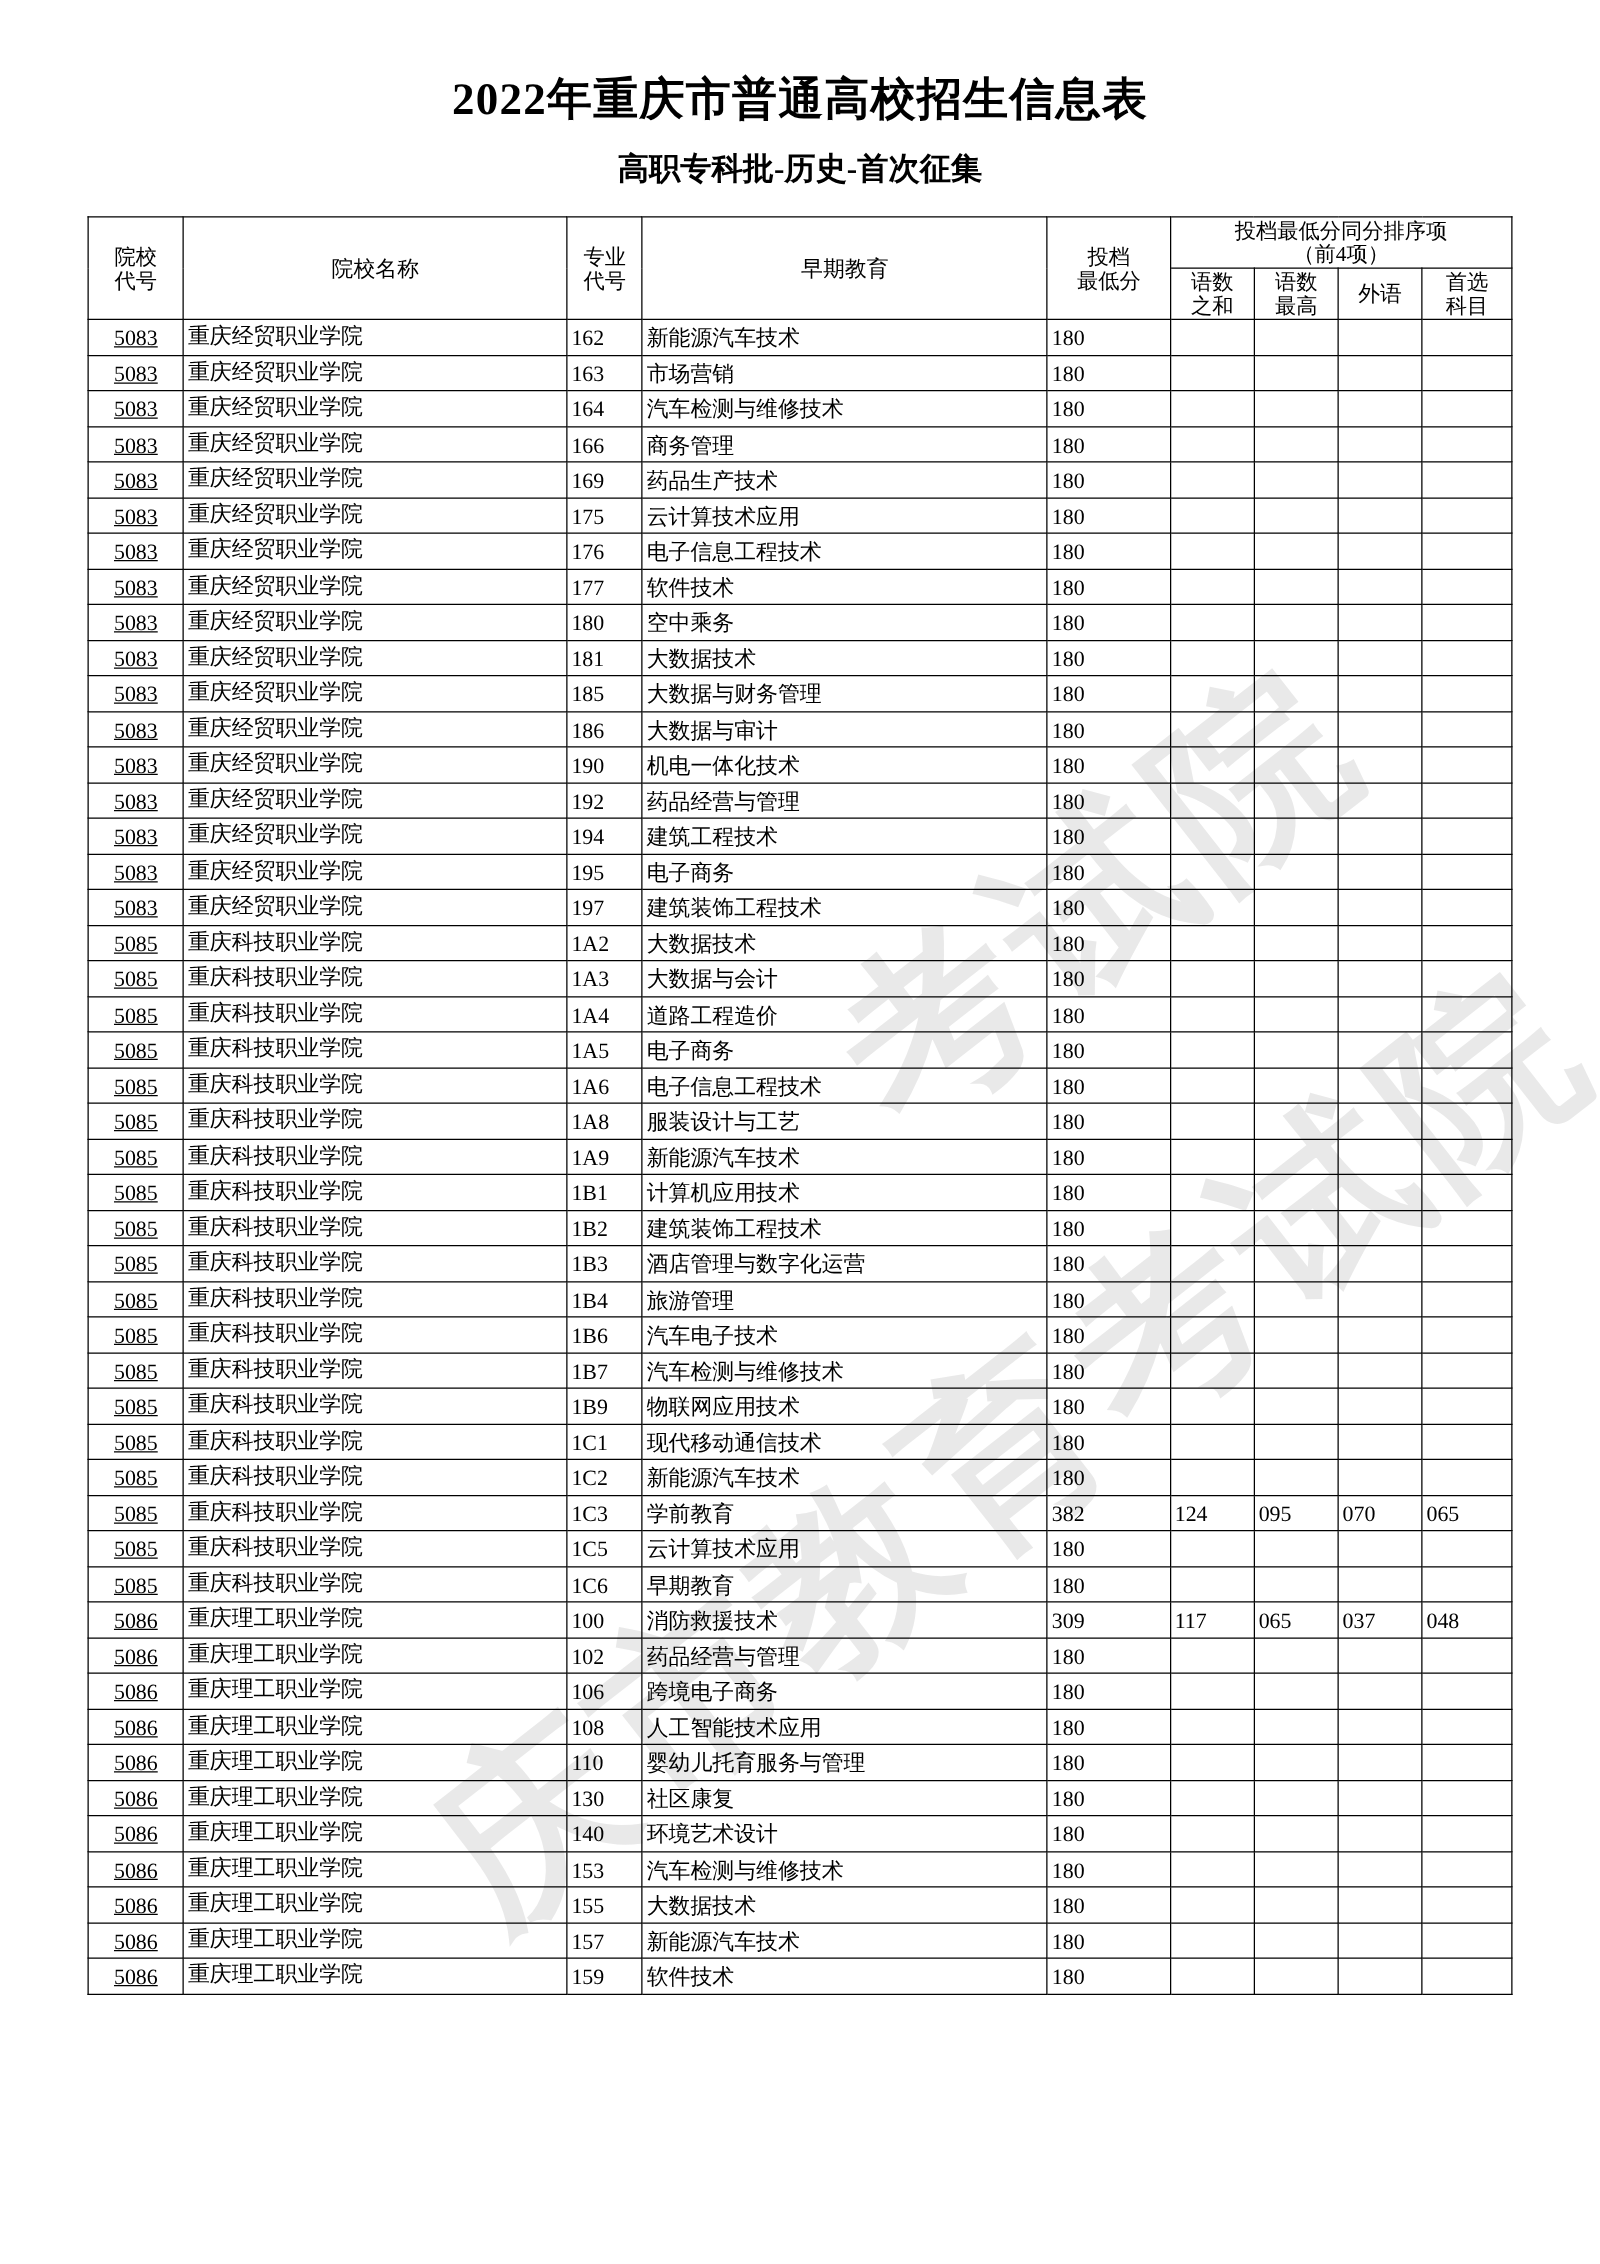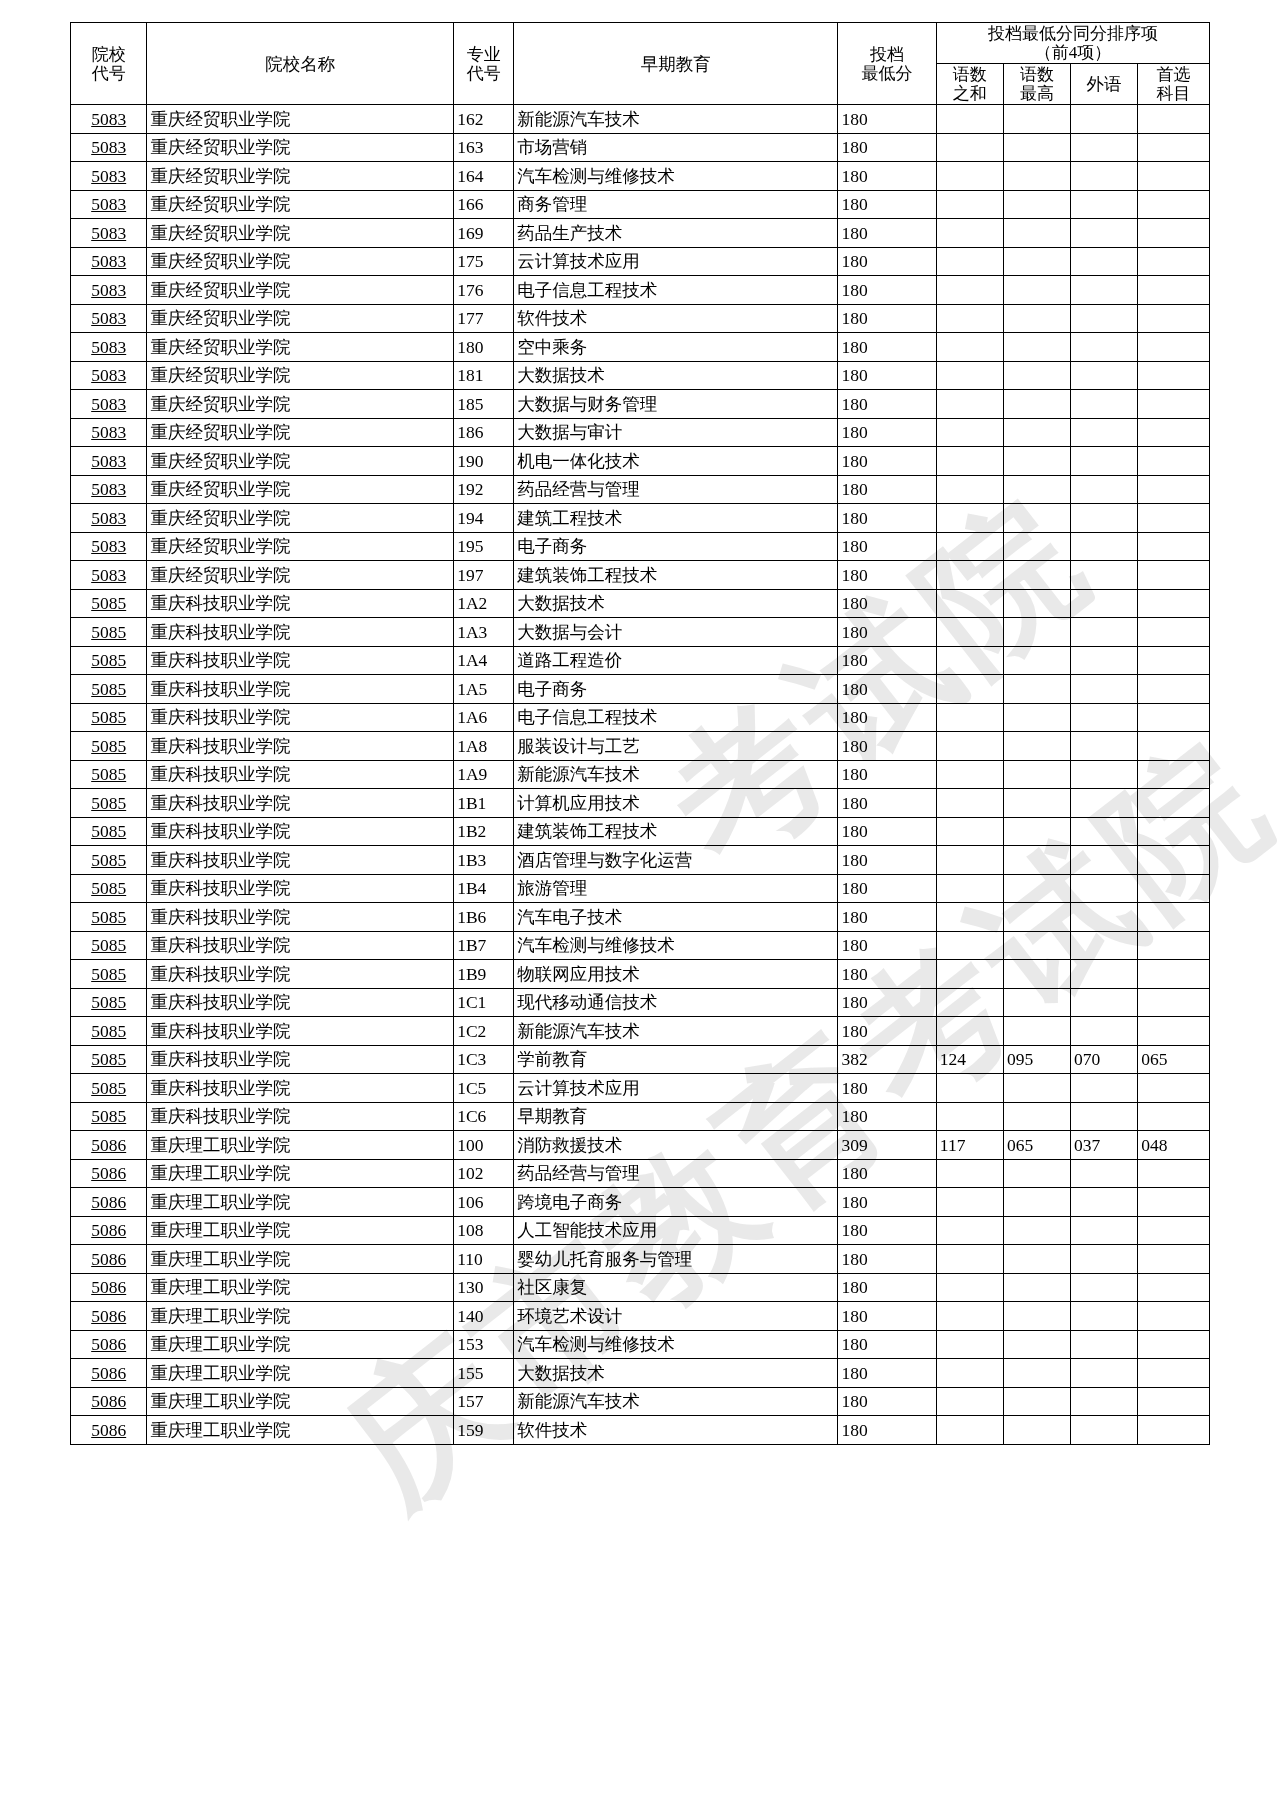--- a/index.html
+++ b/index.html
@@ -66,21 +66,21 @@
   .hdr-small {
     font-size: 17px;
     line-height: 1.12;
   }
   tbody td {
     height: 25.5px;
     white-space: nowrap;
     overflow: hidden;
   }
   td.c-code { text-align: center; width: 66px; text-decoration: underline; }
-  td.c-name { text-align: left; width: 265px; padding-left: 8px;}
+  td.c-name { text-align: left; width: 265px; padding-left: 8px; font-family: Liberation Mono, monospace;}
   td.c-major-code { text-align: left; width: 52px; padding-left: 6px;}
   td.c-major { text-align: left; width: 280px; padding-left: 8px;}
   td.c-score { text-align: left; width: 85px; padding-left: 8px;}
   td.c-r { text-align: left; width: 58px; padding-left: 7px;}
   td.c-r-wide { text-align: left; width: 62px; padding-left: 7px;}
 
   col.col-code { width: 66px; }
   col.col-name { width: 265px; }
   col.col-mcode { width: 52px; }
   col.col-major { width: 280px; }
@@ -120,20 +120,22 @@
 </head>
 <body>
 
 <div class="page">
 
   <div class="watermark">
     <div class="wm-text wm-1">庆市教育考试院</div>
     <div class="wm-text wm-2">考试院</div>
   </div>
 
+  <div class="title">2022年重庆市普通高校招生信息表</div>
+  <div class="subtitle">高职专科批-历史-首次征集</div>
 
   <div class="table-wrap">
     <table class="main">
       <colgroup>
         <col class="col-code">
         <col class="col-name">
         <col class="col-mcode">
         <col class="col-major">
         <col class="col-score">
         <col class="col-r1">

